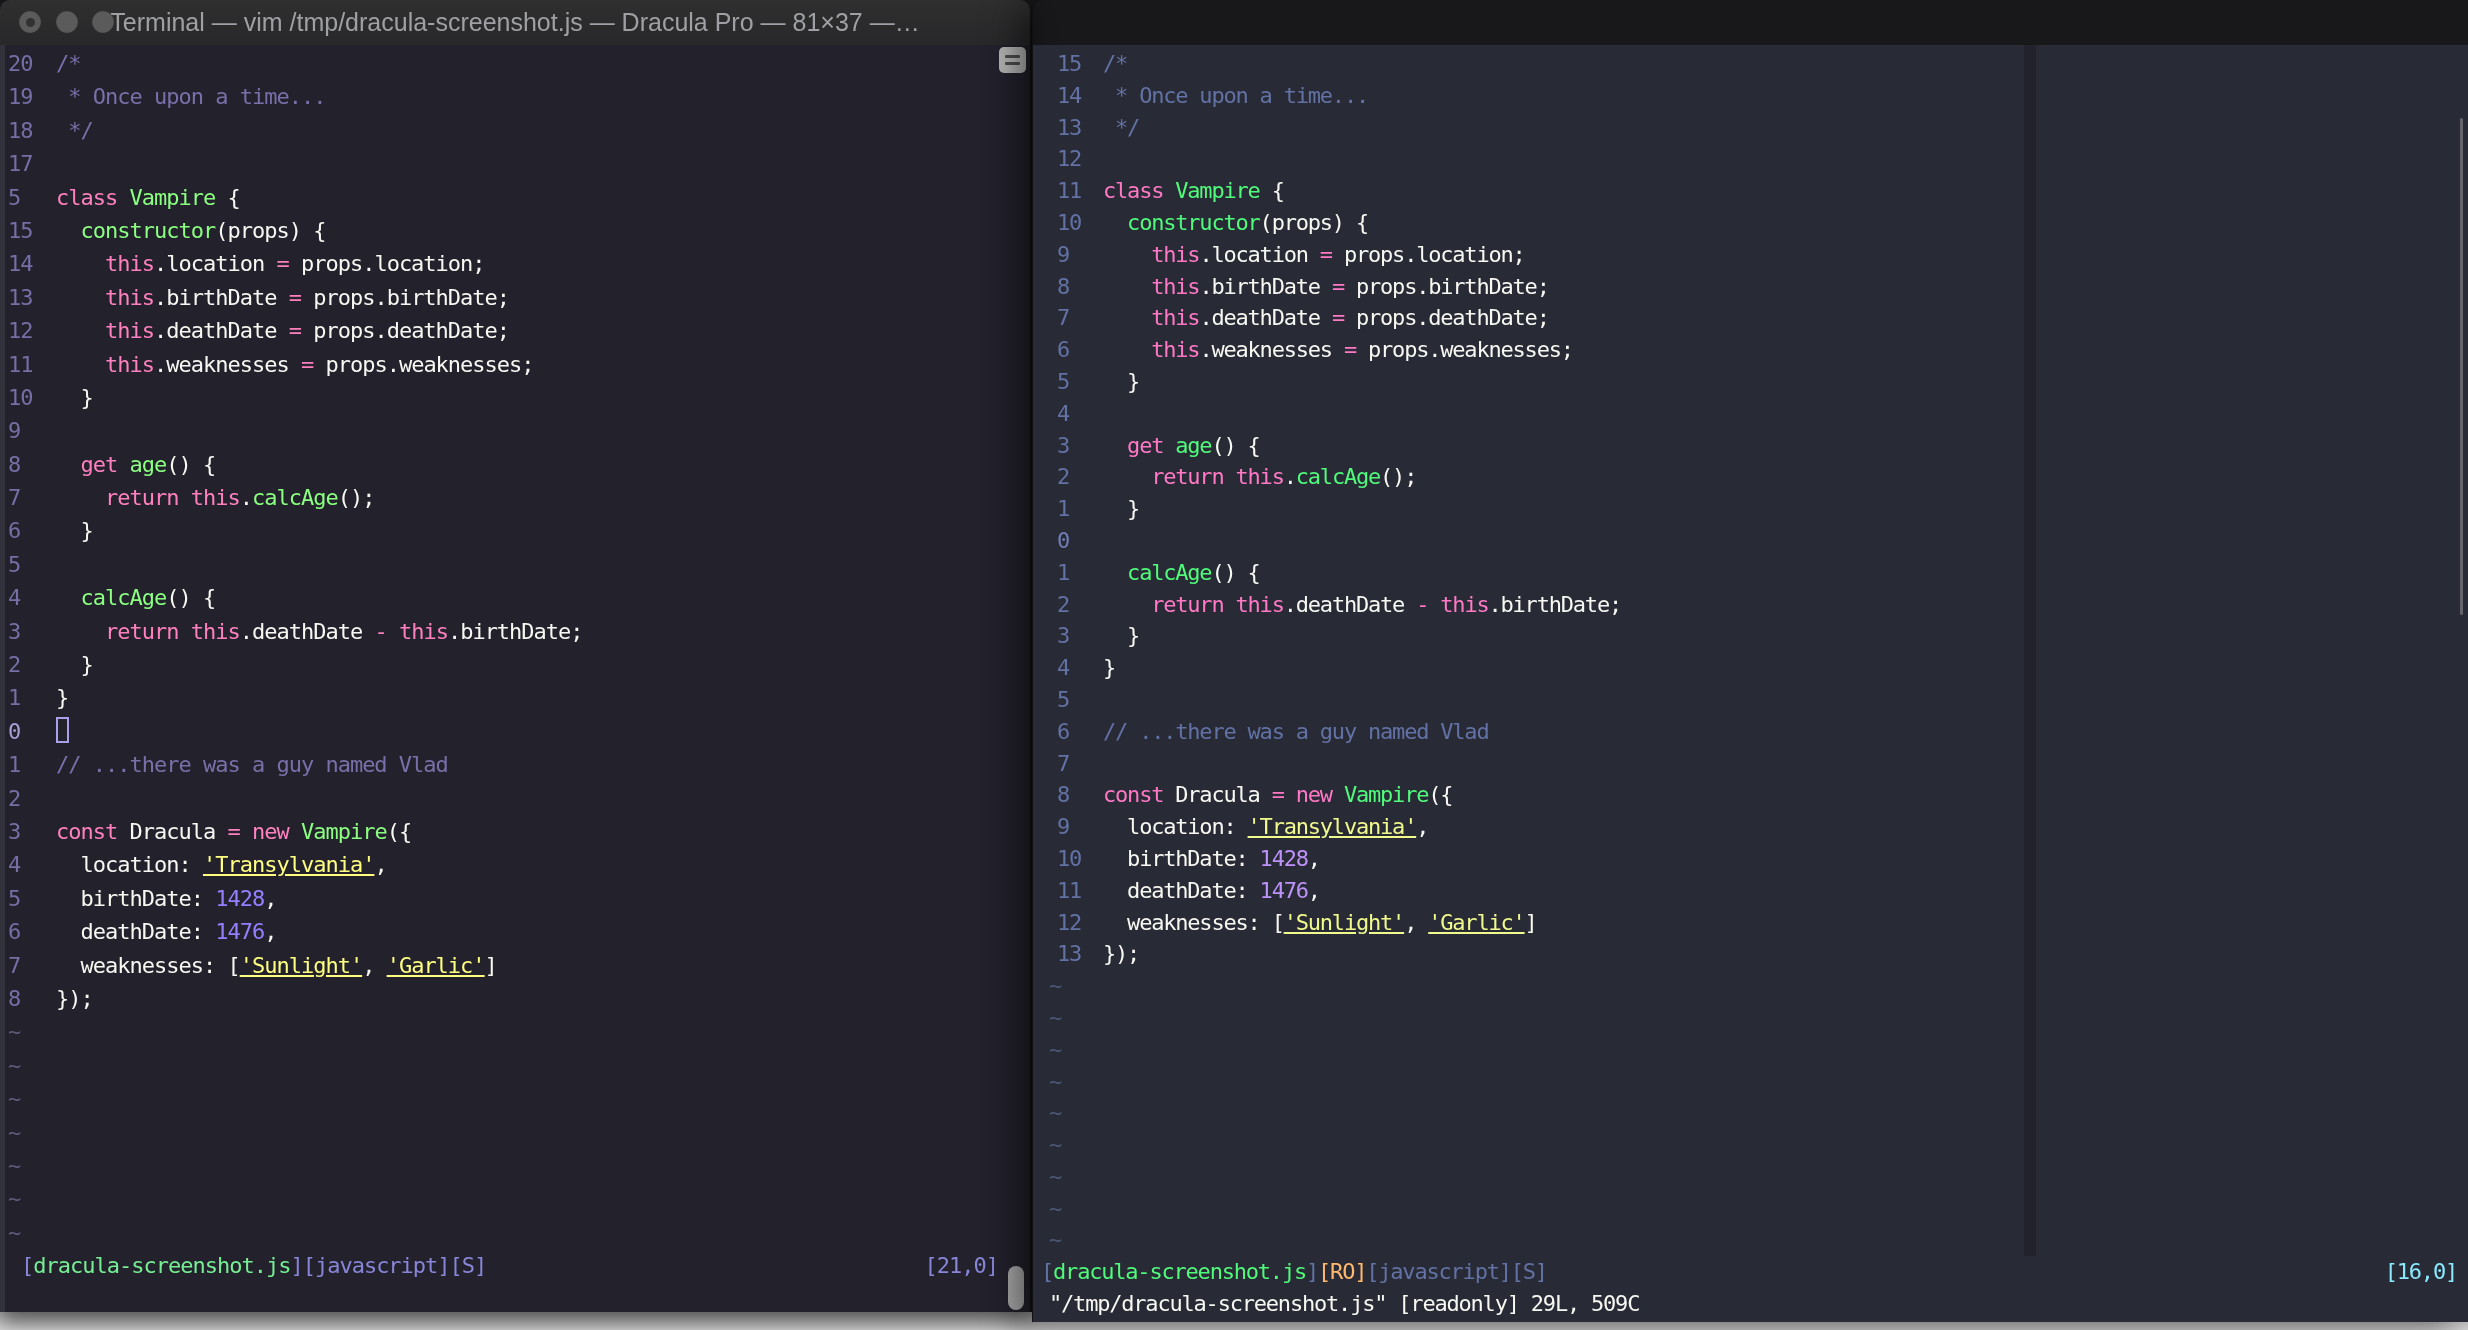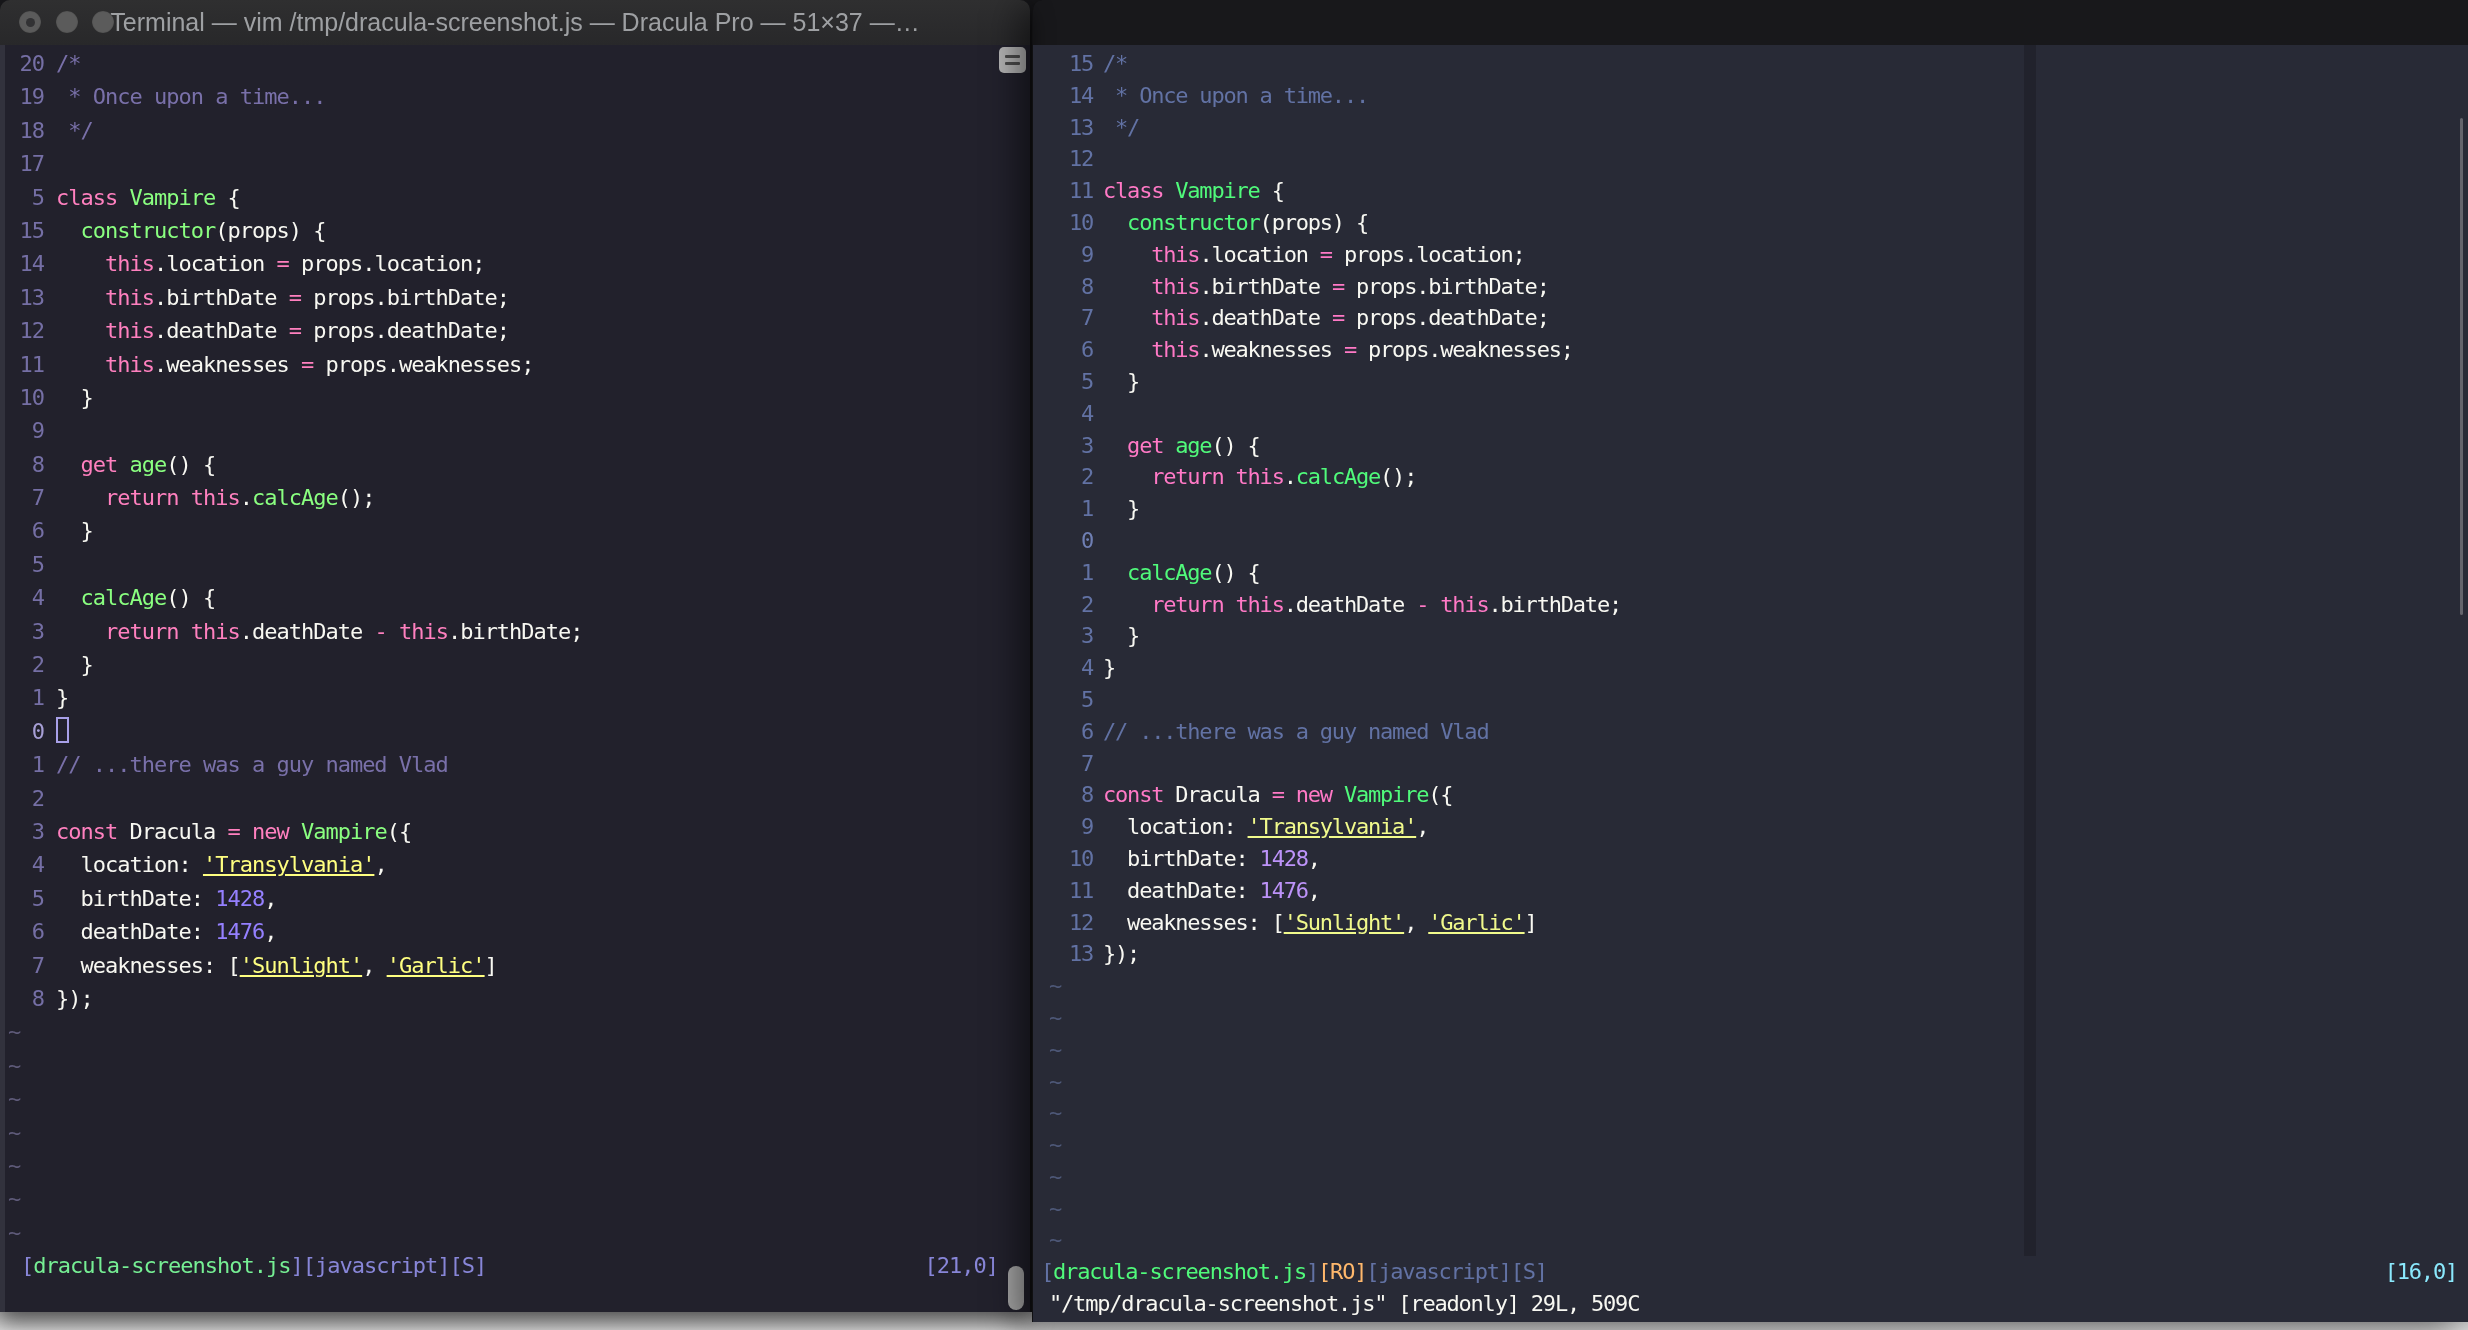--- a/index.html
+++ b/index.html
@@ -34,21 +34,21 @@
   .doc-icon .js{position:absolute;right:2px;bottom:0px;font-family:"Liberation Sans",sans-serif;
         font-size:11px;font-weight:bold;color:#3a3a3a;}
   
   .pane{position:absolute;left:0;right:0;top:45px;bottom:0;overflow:hidden;background:var(--bg);}
   .rows{position:relative;font-size:22px;}
   .pane-left  .rows{padding-top:2px;letter-spacing:-1px;}
   .pane-right .rows{padding-top:3px;letter-spacing:-1.2px;}
   .row{white-space:pre;}
   .pane-left  .row{height:33.4px;line-height:33.4px;}
   .pane-right .row{height:31.8px;line-height:31.8px;padding-left:16px;}
-  .lnum{display:inline-block;width:36px;text-align:right;margin-left:8px;color:var(--lnum);}
+  .lnum{display:inline-block;width:36px;margin-left:8px;color:var(--lnum);}
   .pane-left  .lnum{margin-right:12px;}
   .pane-right .lnum{margin-right:10px;}
   .cur-lnum{color:var(--cur-lnum);}
   .tilde-row{padding-left:8px;color:var(--tilde);}
   .tk-f{color:var(--tk-f);} .tk-c{color:var(--tk-c);} .tk-p{color:var(--tk-p);}
   .tk-g{color:var(--tk-g);} .tk-y{color:var(--tk-y);text-decoration:underline;} .tk-n{color:var(--tk-n);}
   .tk-lav{color:var(--tk-lav);} .tk-grn{color:var(--tk-grn);} .tk-slate{color:var(--tk-slate);}
   .tk-org{color:var(--tk-org);} .tk-cyn{color:var(--tk-cyn);}
   .hollow-cursor{display:inline-block;width:9px;height:22px;border:2px solid var(--cursor);
         vertical-align:-4px;}
@@ -75,21 +75,21 @@
 <body>
 
 <div class="page">
   <div class="bottom-strip"></div>
 
   <div class="win win-left" id="left-window">
     <div class="titlebar">
       <span class="light has-dot" style="left: 19px; background: rgb(91, 91, 91);"></span>
       <span class="light" style="left: 56px; background: rgb(91, 91, 91);"></span>
       <span class="light" style="left: 92px; background: rgb(91, 91, 91);"></span>
-      <span class="title">Terminal — vim /tmp/dracula-screenshot.js — Dracula Pro — 51×37 —…</span>
+      <span class="title">Terminal — vim /tmp/dracula-screenshot.js — Dracula Pro — 81×37 —…</span>
     </div>
     <div class="pane pane-left" id="left-pane" style="--bg: #22212C; --tk-f: #F8F8F2; --tk-c: #7970A9; --tk-p: #FF80BF; --tk-g: #8AFF80; --tk-y: #FFFF80; --tk-n: #9580FF; --lnum: #756FA5; --cur-lnum: #A79FD6; --tilde: #5F5B7A; --tk-lav: #8886D8; --tk-grn: #76EF94; --cursor: #A8A0E8;">
       <div class="edge-strip"></div>
       <div class="rows">
           <div class="row code-row"><span class="lnum">20</span><span><span class="tk tk-c">/*</span></span></div>
           <div class="row code-row"><span class="lnum">19</span><span><span class="tk tk-c"> * Once upon a time...</span></span></div>
           <div class="row code-row"><span class="lnum">18</span><span><span class="tk tk-c"> */</span></span></div>
           <div class="row code-row"><span class="lnum">17</span><span></span></div>
           <div class="row code-row"><span class="lnum">5</span><span><span class="tk tk-p">class</span><span class="tk tk-f"> </span><span class="tk tk-g">Vampire</span><span class="tk tk-f"> {</span></span></div>
           <div class="row code-row"><span class="lnum">15</span><span><span class="tk tk-f">  </span><span class="tk tk-g">constructor</span><span class="tk tk-f">(props) {</span></span></div>

